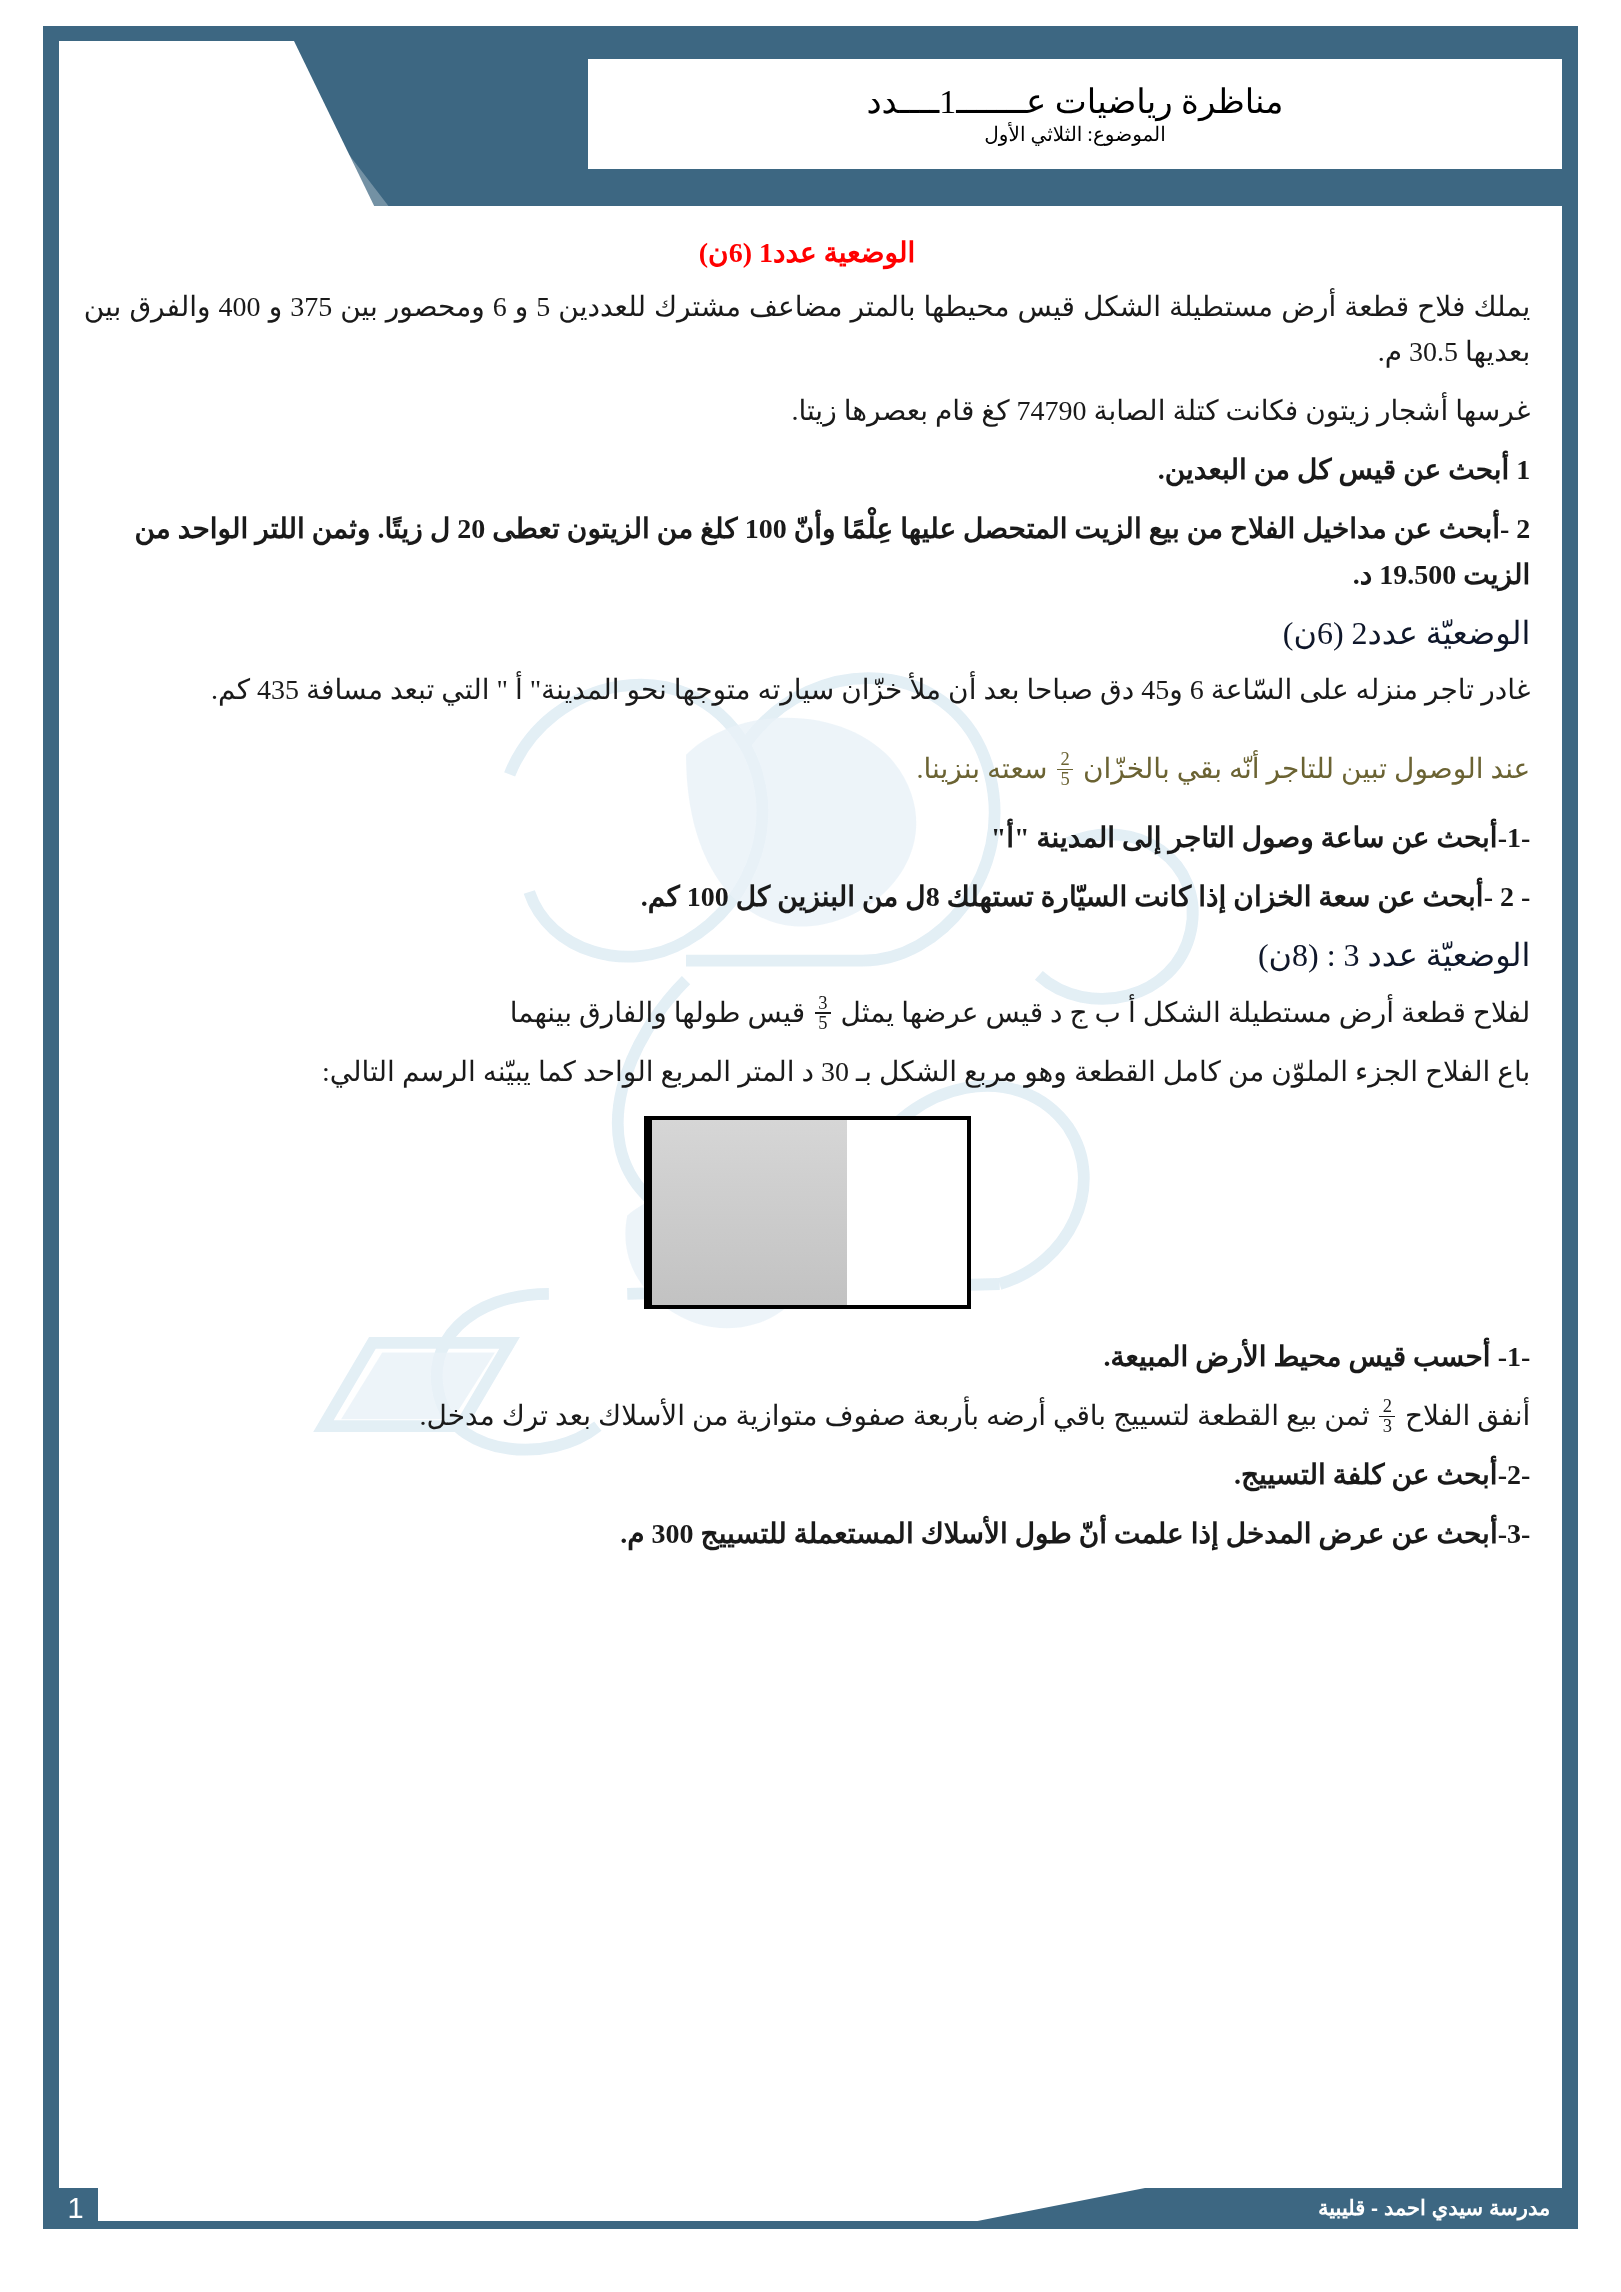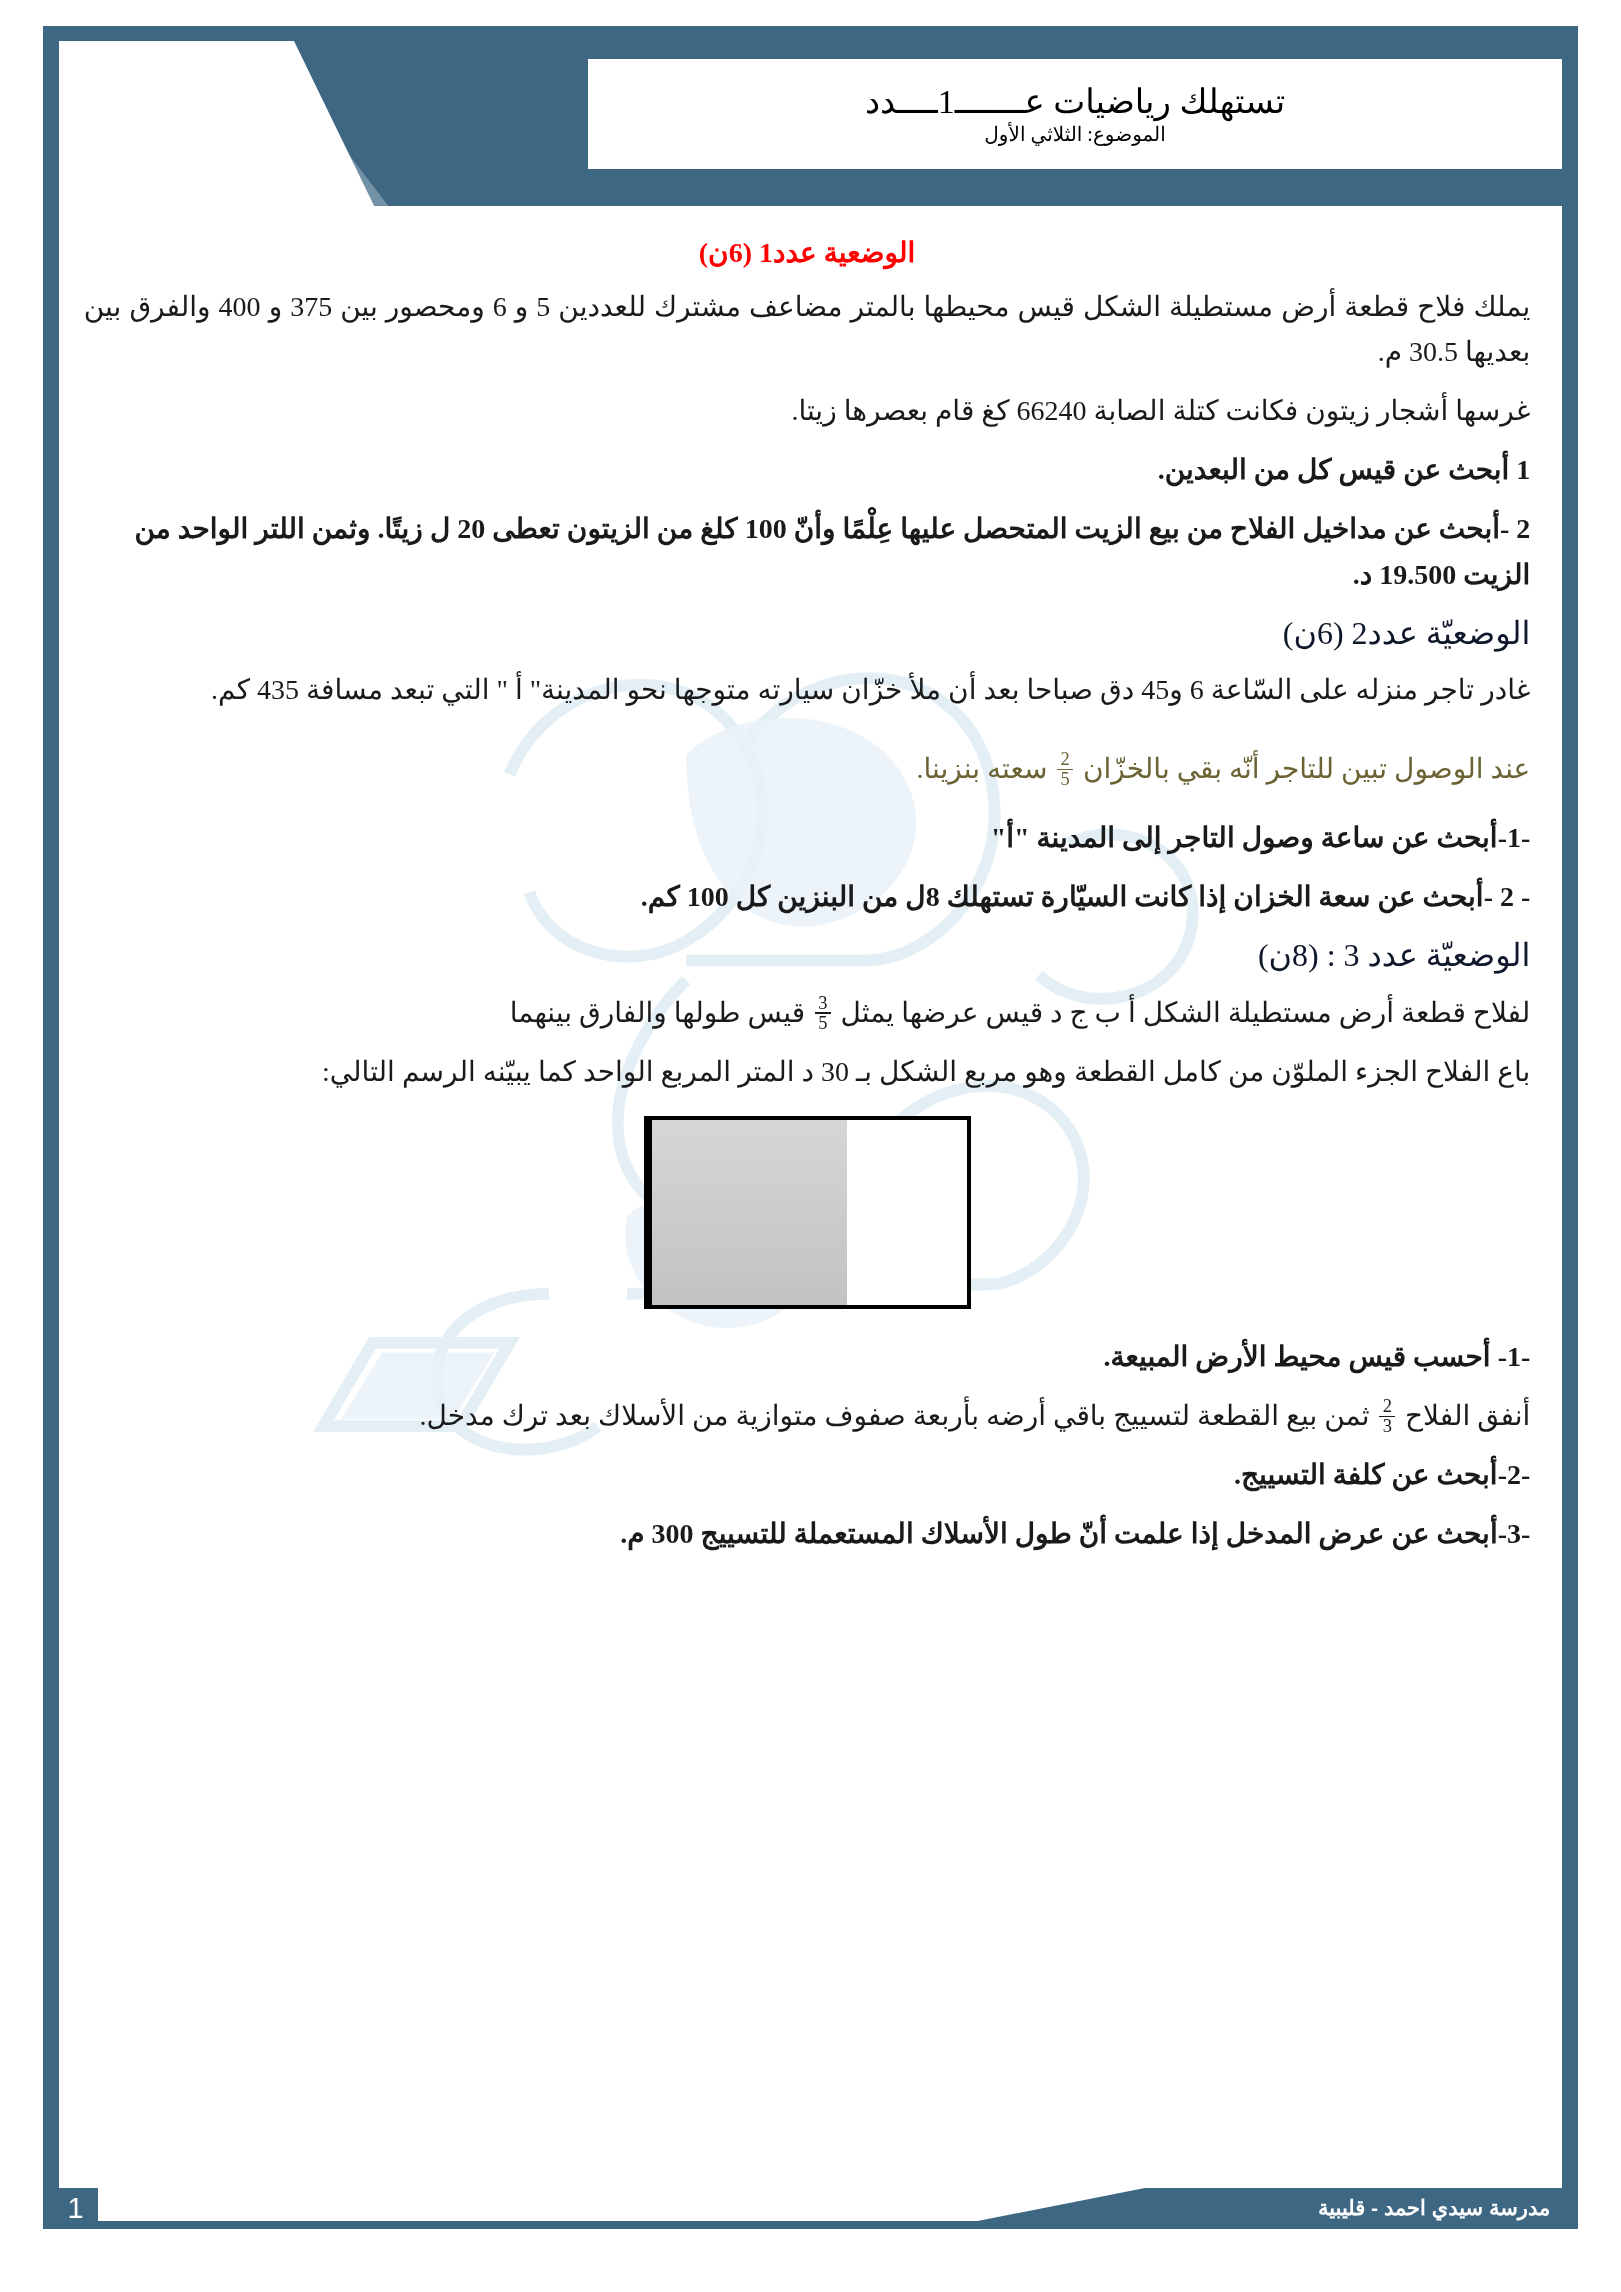--- a/index.html
+++ b/index.html
@@ -244,21 +244,21 @@
   <div class="frame-top-bar"></div>
   <div class="frame-left-bar"></div>
   <div class="frame-right-bar"></div>
 
   <div class="header-band"></div>
   <div class="header-notch"></div>
   <div class="header-wedge"></div>
   <div class="header-wedge-thin"></div>
 
   <div class="header-white-box">
-    <div class="header-title">تستهلك رياضيات عـــــــ1ــــدد</div>
+    <div class="header-title">مناظرة رياضيات عـــــــ1ــــدد</div>
     <div class="header-subtitle">الموضوع: الثلاثي الأول</div>
   </div>
 
   <svg class="watermark" viewBox="0 0 1654 1500" xmlns="http://www.w3.org/2000/svg">
     <g fill="none" stroke="#cfe3ef" stroke-width="12" opacity="0.95">
       <path d="M520 430 C 560 330, 700 300, 760 400 C 800 470, 770 560, 700 600 C 640 635, 560 610, 540 550"></path>
       <path d="M760 400 C 830 300, 980 310, 1010 430 C 1035 530, 960 620, 880 620 L 700 620"></path>
       <path d="M700 640 C 640 700, 600 800, 660 860 C 720 920, 840 900, 880 830"></path>
       <path d="M880 830 C 930 740, 1040 720, 1090 790 C 1130 850, 1090 930, 1020 950"></path>
       <path d="M1020 950 L 640 960"></path>
@@ -270,21 +270,21 @@
       <path d="M700 410 C 760 350, 900 360, 930 450 C 955 525, 880 590, 810 585 C 750 580, 700 520, 700 410 Z"></path>
       <path d="M640 880 C 700 830, 800 845, 820 910 C 838 970, 770 1010, 710 990 C 660 972, 630 930, 640 880 Z"></path>
       <path d="M390 1020 L 505 1020 L 462 1088 L 348 1088 Z"></path>
     </g>
   </svg>
 
   <div class="content">
 
     <div class="sec-head-red-bold">الوضعية عدد1 (6ن)</div>
     <p class="body-text">يملك فلاح قطعة أرض مستطيلة الشكل قيس محيطها بالمتر  مضاعف مشترك للعددين 5 و 6 ومحصور بين 375 و 400 والفرق بين بعديها 30.5 م.</p>
-    <p class="body-text">غرسها أشجار زيتون فكانت كتلة الصابة 66240 كغ قام بعصرها زيتا.</p>
+    <p class="body-text">غرسها أشجار زيتون فكانت كتلة الصابة 74790 كغ قام بعصرها زيتا.</p>
     <p class="q-bold">1 أبحث عن قيس كل من البعدين.</p>
     <p class="q-bold">2 -أبحث عن مداخيل الفلاح من بيع الزيت المتحصل عليها عِلْمًا وأنّ 100 كلغ من الزيتون تعطى 20 ل زيتًا. وثمن اللتر الواحد من الزيت 19.500 د.</p>
 
     <div class="sec-head-red">الوضعيّة عدد2 (6ن)</div>
     <p class="body-text">غادر تاجر منزله على السّاعة 6 و45 دق صباحا بعد أن ملأ خزّان سيارته متوجها نحو المدينة" أ " التي تبعد مسافة 435 كم.</p>
     <div class="spacer-sm"></div>
     <div class="spacer-sm"></div>
     <p class="body-text olive">
       <span>عند الوصول تبين للتاجر أنّه بقي بالخزّان</span>
       <span class="frac">

